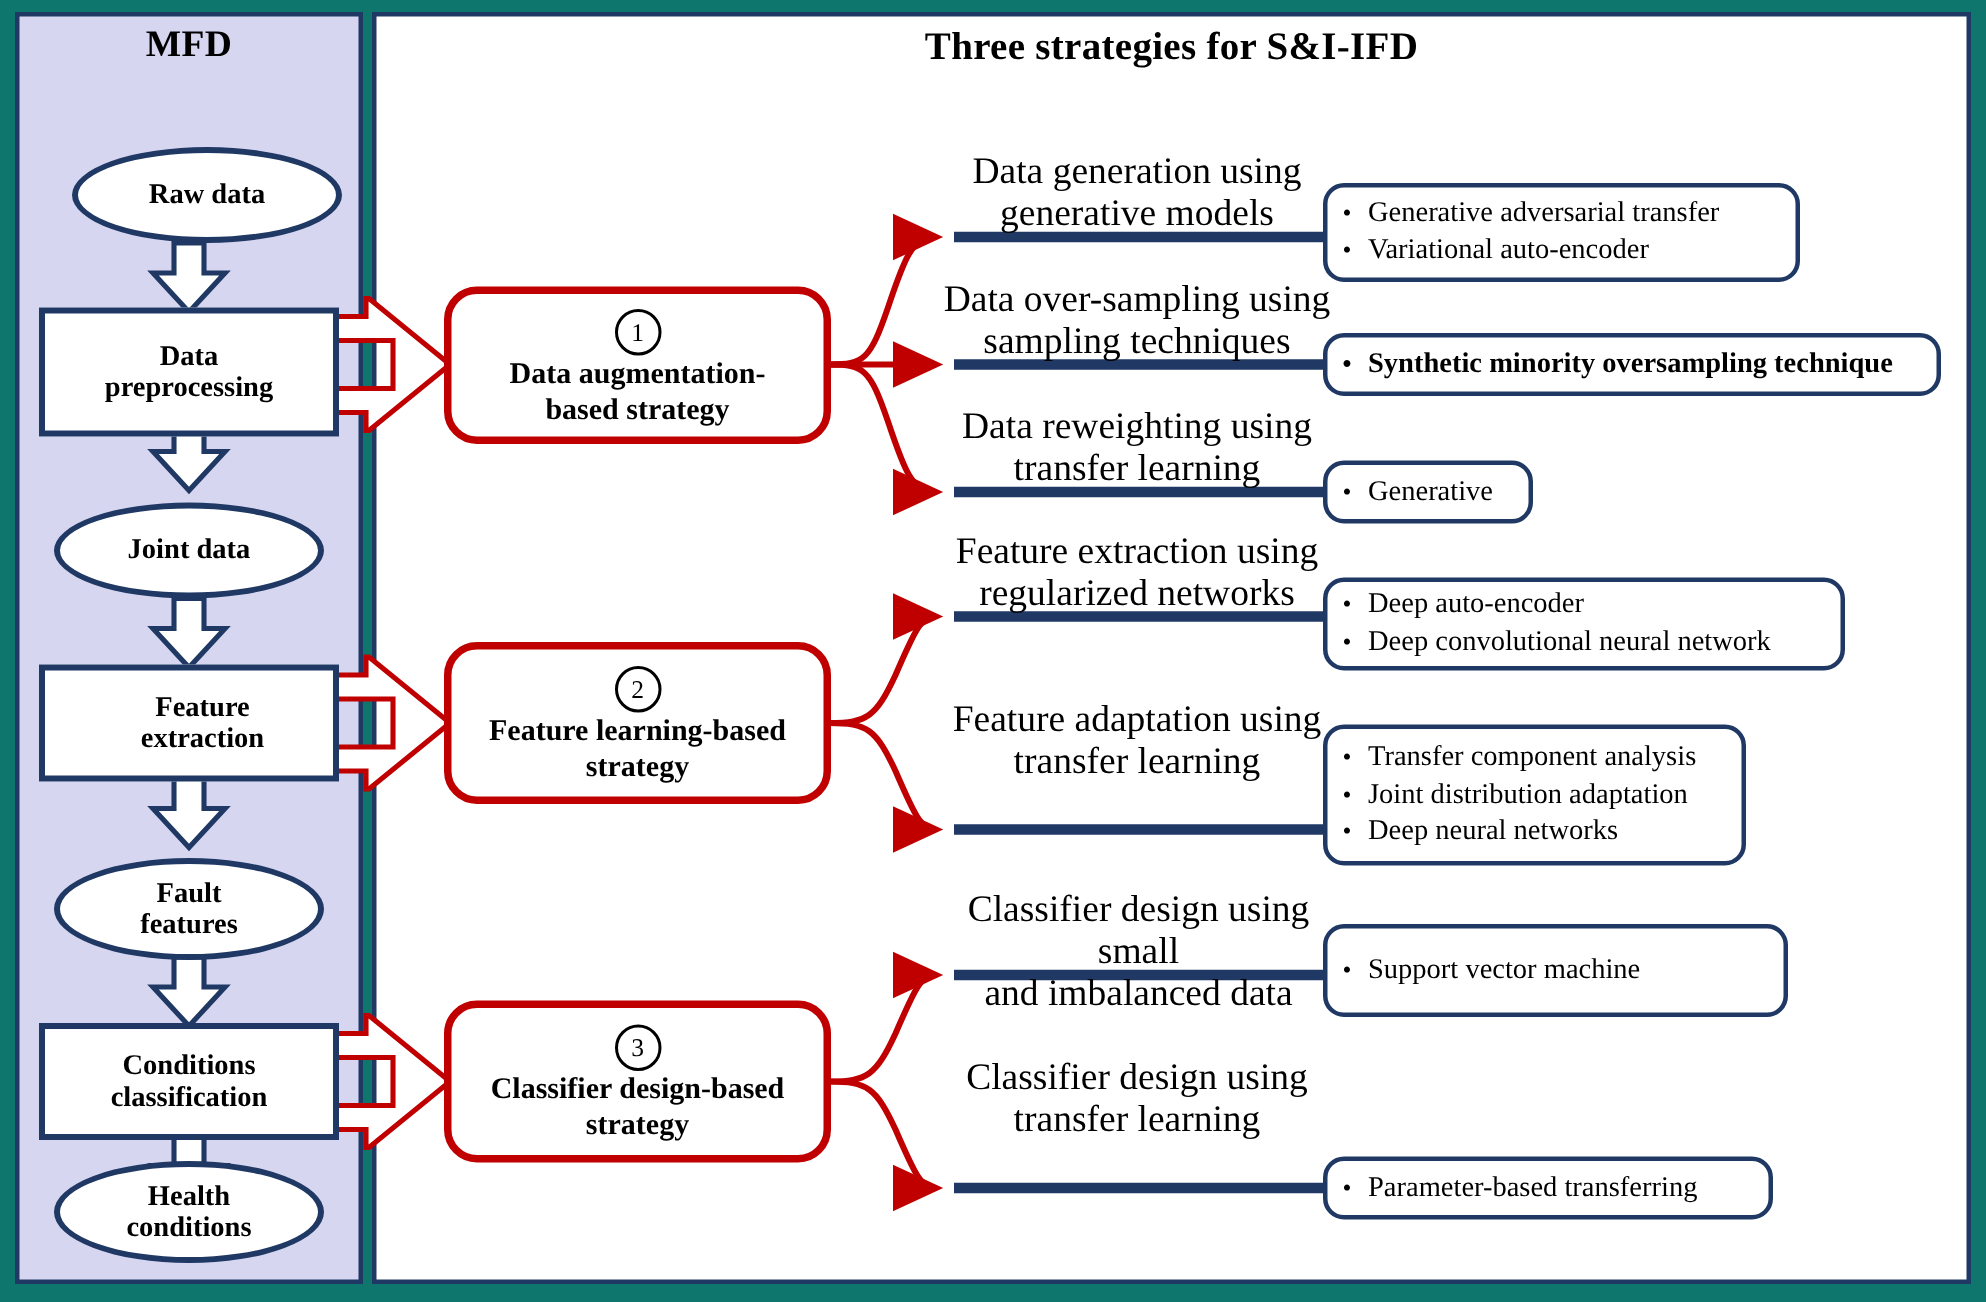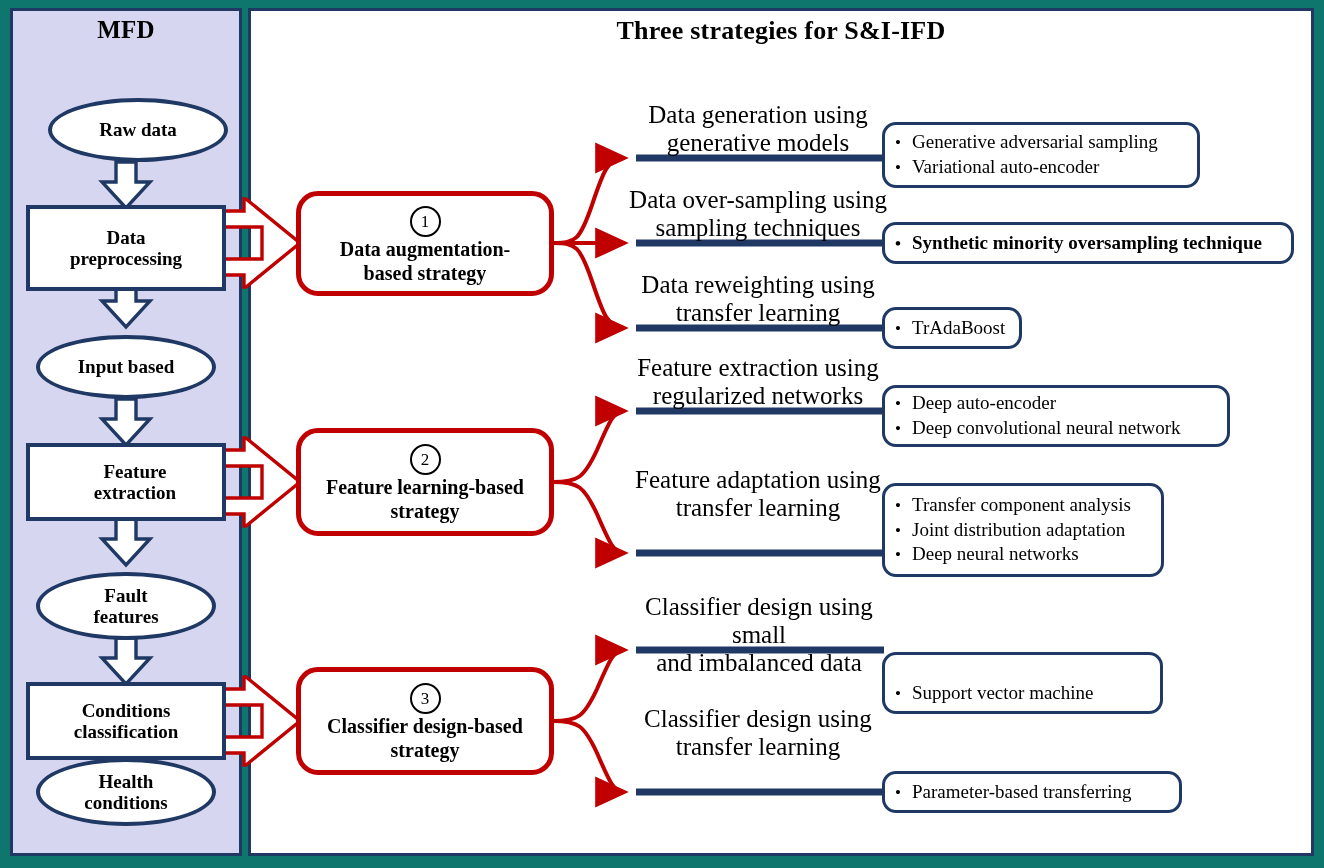--- a/index.html
+++ b/index.html
@@ -215,36 +215,36 @@
 
   <div class="mfd-node oval" style="left:48px;  top:98px;  width:180px; height:64px;align-items:center;">
     <span>Raw data</span>
   </div>
 
   <div class="mfd-node rect" style="left:26px;  top:205px; width:200px; height:86px;">
     <span>Data<br>preprocessing</span>
   </div>
 
   <div class="mfd-node oval" style="left:36px;  top:335px; width:180px; height:64px;">
-    <span>Input based</span>
+    <span>Joint data</span>
   </div>
 
   <div class="mfd-node rect" style="left:26px;  top:443px; width:200px; height:78px;padding-left:18px;">
     <span>Feature<br>extraction</span>
   </div>
 
   <div class="mfd-node oval" style="left:36px;  top:572px; width:180px; height:68px;">
     <span>Fault<br>features</span>
   </div>
 
   <div class="mfd-node rect" style="left:26px;  top:682px; width:200px; height:78px;">
     <span>Conditions<br>classification</span>
   </div>
 
-  <div class="mfd-node oval" style="left:36px;  top:758px; width:180px; height:68px;align-items:center;">
+  <div class="mfd-node oval" style="left:36px;  top:774px; width:180px; height:68px;align-items:center;">
     <span>Health<br>conditions</span>
   </div>
 
   <div class="strategy-box" style="left:296px; top:191px; width:258px; height:105px;">
     <span class="strategy-num">1</span>
     <span class="strategy-label">Data augmentation-<br>based strategy</span>
   </div>
 
   <div class="strategy-box" style="left:296px; top:428px; width:258px; height:108px;">
     <span class="strategy-num">2</span>
@@ -266,39 +266,39 @@
 
   <div class="branch-caption" style="left:628px; top:466px; width:260px;">Feature adaptation using<br>transfer learning</div>
 
   <div class="branch-caption" style="left:620px; top:593px; width:278px;">Classifier design using small<br>and imbalanced data</div>
 
   <div class="branch-caption" style="left:628px; top:705px; width:260px;">Classifier design using<br>transfer learning</div>
 
   <div class="detail-box" style="left:882px; top:122px; width:318px; height:66px;">
     <div class="detail-item">
       <span class="bullet"></span>
-      <span class="detail-text">Generative adversarial sampling</span>
+      <span class="detail-text">Generative adversarial transfer</span>
     </div>
     <div class="detail-item">
       <span class="bullet"></span>
       <span class="detail-text">Variational auto-encoder</span>
     </div>
   </div>
 
   <div class="detail-box" style="left:882px; top:222px; width:412px; height:42px;font-weight:bold;">
     <div class="detail-item">
       <span class="bullet"></span>
       <span class="detail-text">Synthetic minority oversampling technique</span>
     </div>
   </div>
 
   <div class="detail-box" style="left:882px; top:307px; width:140px; height:42px;">
     <div class="detail-item">
       <span class="bullet"></span>
-      <span class="detail-text">TrAdaBoost</span>
+      <span class="detail-text">Generative</span>
     </div>
   </div>
 
   <div class="detail-box" style="left:882px; top:385px; width:348px; height:62px;">
     <div class="detail-item">
       <span class="bullet"></span>
       <span class="detail-text">Deep auto-encoder</span>
     </div>
     <div class="detail-item">
       <span class="bullet"></span>
@@ -314,21 +314,21 @@
     <div class="detail-item">
       <span class="bullet"></span>
       <span class="detail-text">Joint distribution adaptation</span>
     </div>
     <div class="detail-item">
       <span class="bullet"></span>
       <span class="detail-text">Deep neural networks</span>
     </div>
   </div>
 
-  <div class="detail-box" style="left:882px; top:652px; width:281px; height:62px;justify-content:flex-end;">
+  <div class="detail-box" style="left:882px; top:616px; width:310px; height:62px;">
     <div class="detail-item">
       <span class="bullet"></span>
       <span class="detail-text">Support vector machine</span>
     </div>
   </div>
 
   <div class="detail-box" style="left:882px; top:771px; width:300px; height:42px;">
     <div class="detail-item">
       <span class="bullet"></span>
       <span class="detail-text">Parameter-based transferring</span>

